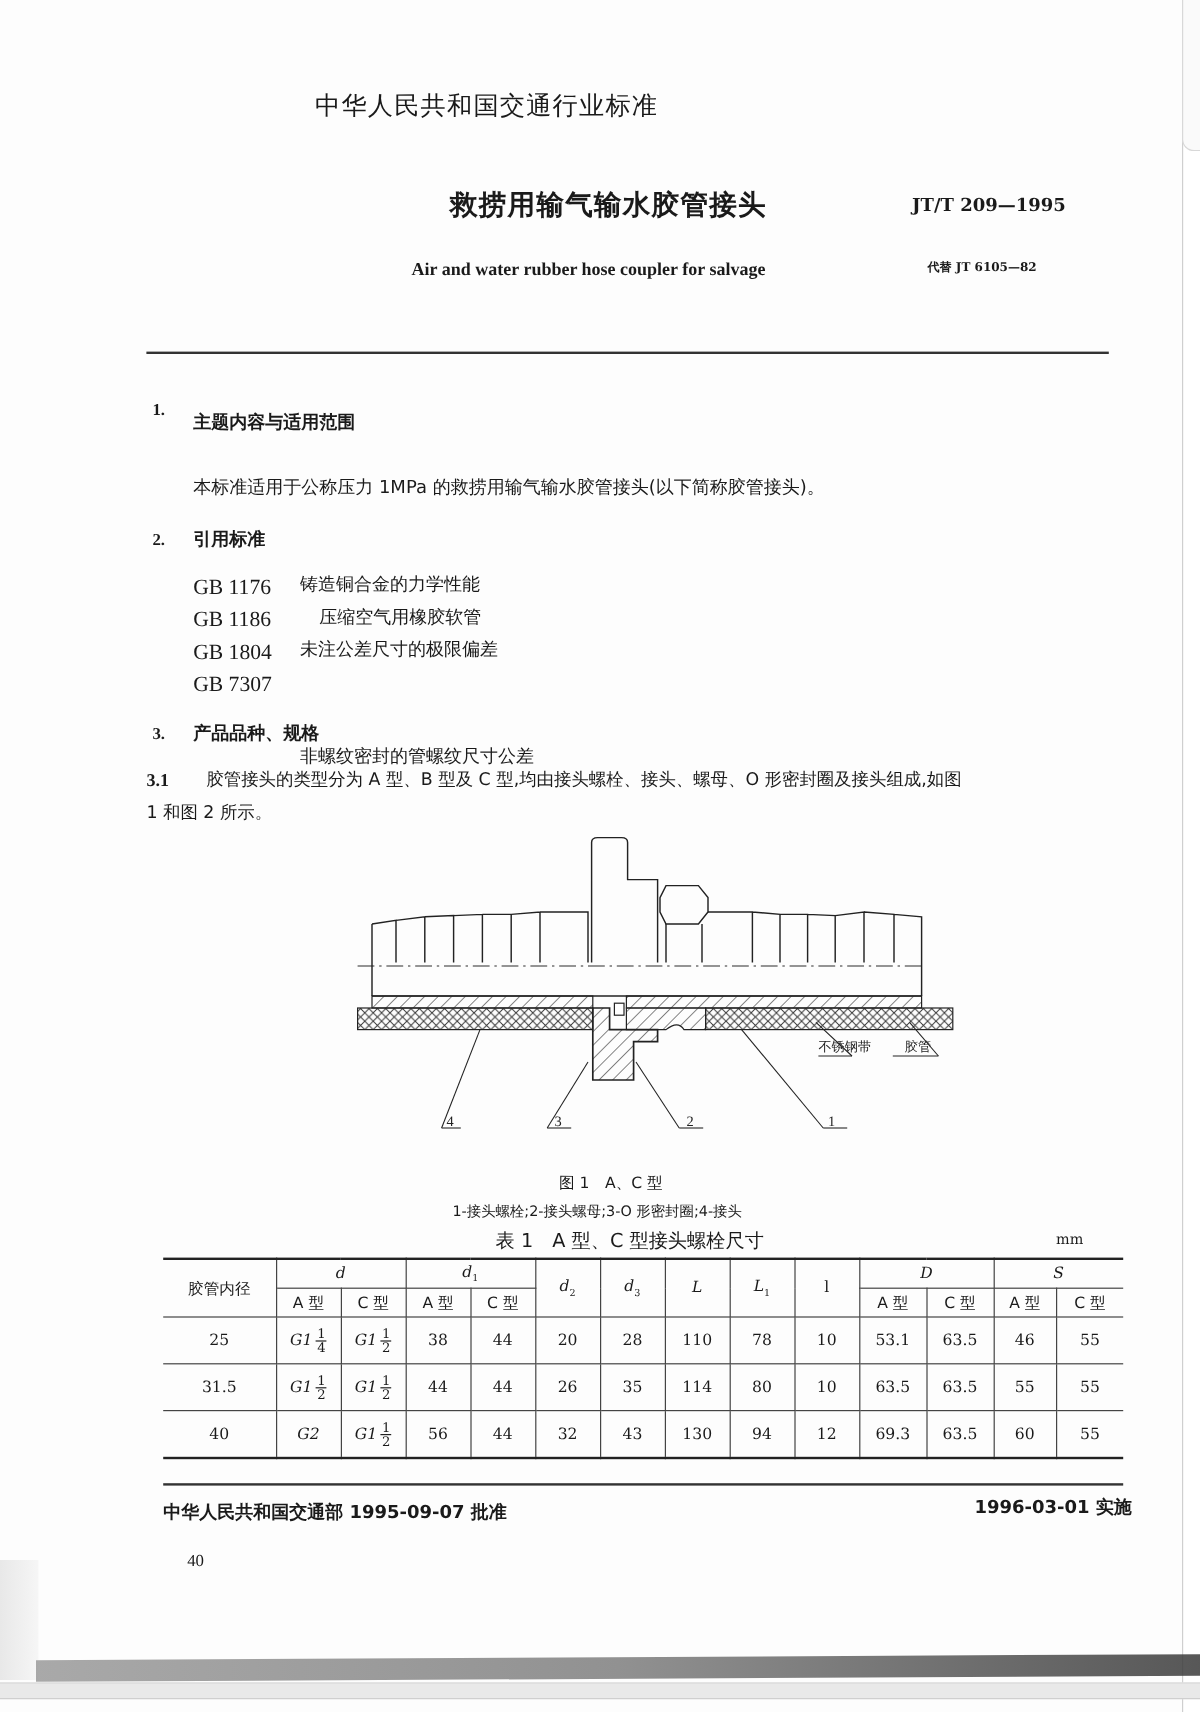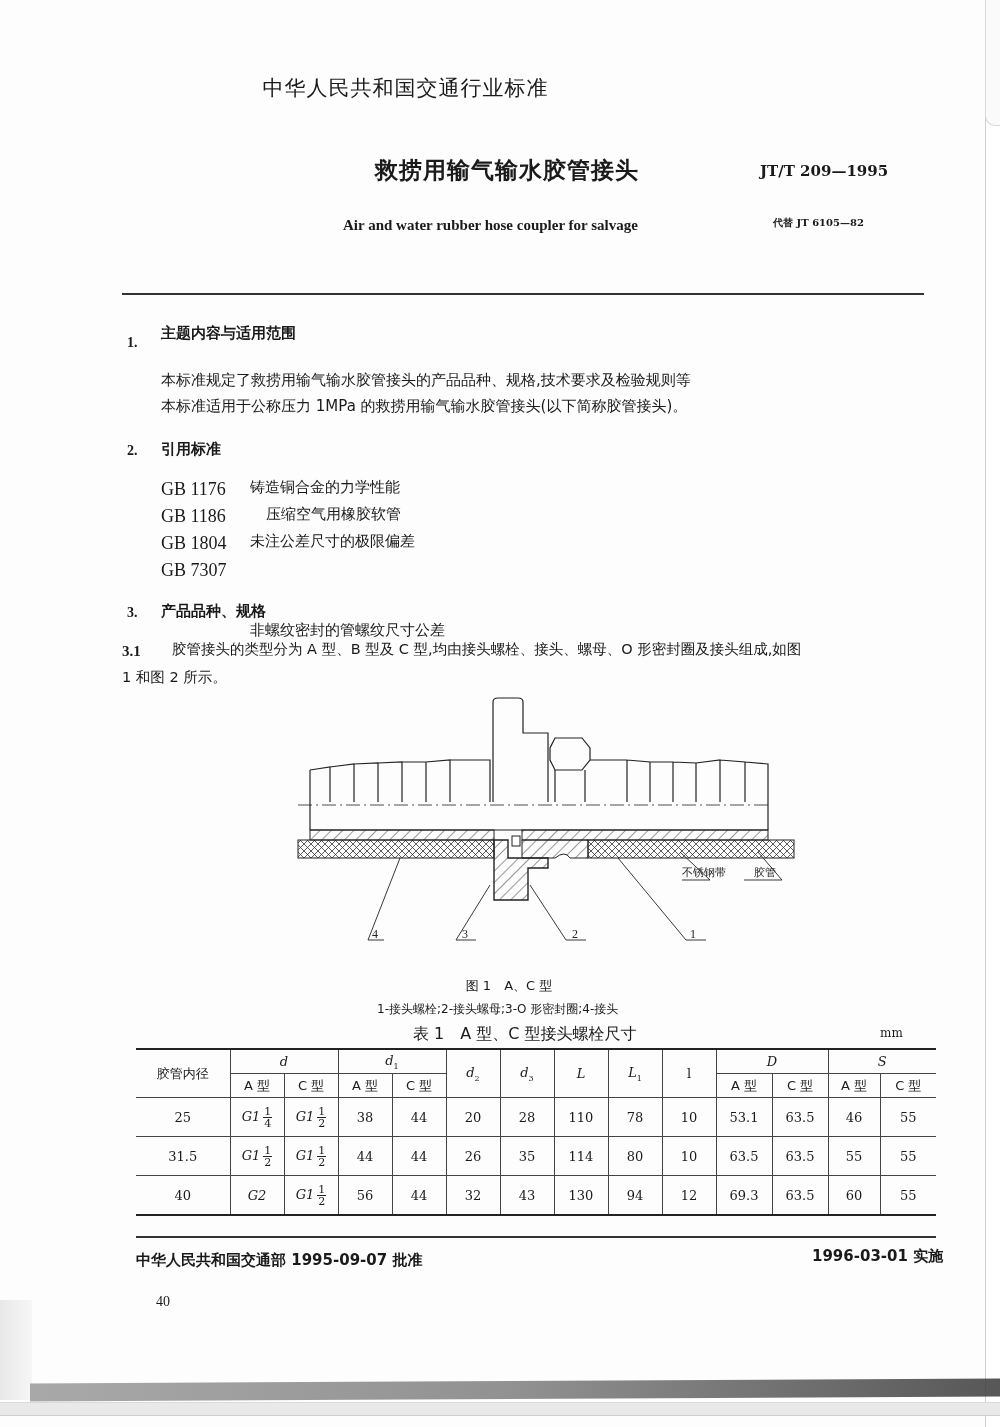--- a/index.html
+++ b/index.html
@@ -87,22 +87,21 @@
   <div class="page-right-tab"></div>
 
   <div class="abs org-title">中华人民共和国交通行业标准</div>
   <div class="abs doc-title">救捞用输气输水胶管接头</div>
   <div class="abs std-code">JT/T 209—1995</div>
   <div class="abs en-title">Air and water rubber hose coupler for salvage</div>
   <div class="abs replaces">代替 JT 6105—82</div>
   <div class="rule" style="top:293px;"></div>
 
   <div class="abs sec-num" style="left:127px;top:335px;">1.</div>
-  <div class="abs sec-title" style="left:161px;top:324px;">主题内容与适用范围</div>
-  <div class="abs para" style="left:161px;top:371px;">本标准规定了救捞用输气输水胶管接头的产品品种、规格,技术要求及检验规则等</div>
+  <div class="abs sec-title" style="left:161px;top:343px;">主题内容与适用范围</div>
   <div class="abs para" style="left:161px;top:397px;">本标准适用于公称压力 1MPa 的救捞用输气输水胶管接头(以下简称胶管接头)。</div>
 
   <div class="abs sec-num" style="left:127px;top:443px;">2.</div>
   <div class="abs sec-title" style="left:161px;top:440px;">引用标准</div>
 
   <div class="abs ref-code" style="left:161px;top:479px;">GB 1176</div>
   <div class="abs para" style="left:250px;top:478px;">铸造铜合金的力学性能</div>
   <div class="abs ref-code" style="left:161px;top:506px;">GB 1186</div>
   <div class="abs para" style="left:266px;top:505px;">压缩空气用橡胶软管</div>
   <div class="abs ref-code" style="left:161px;top:533px;">GB 1804</div>

